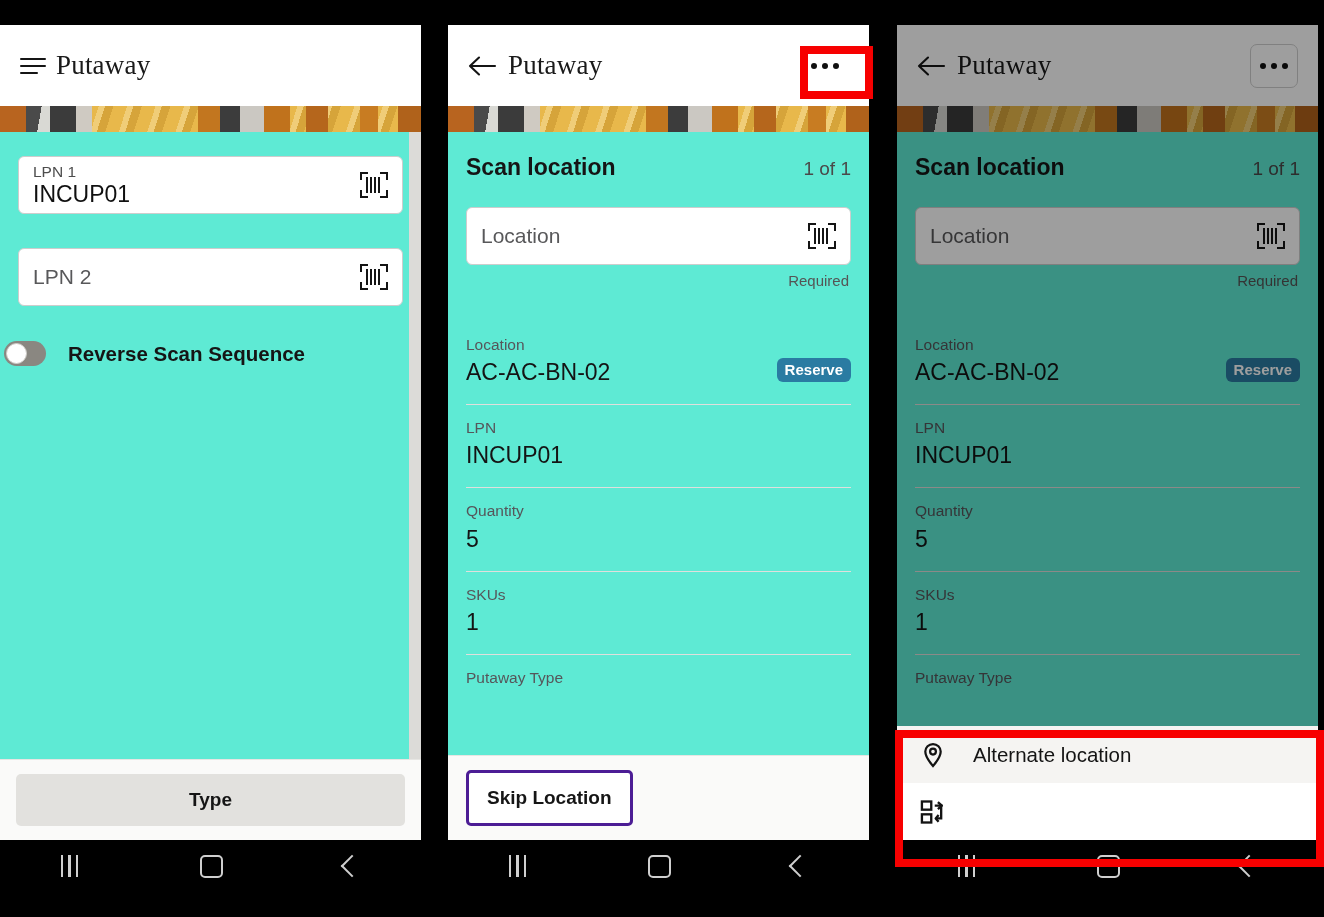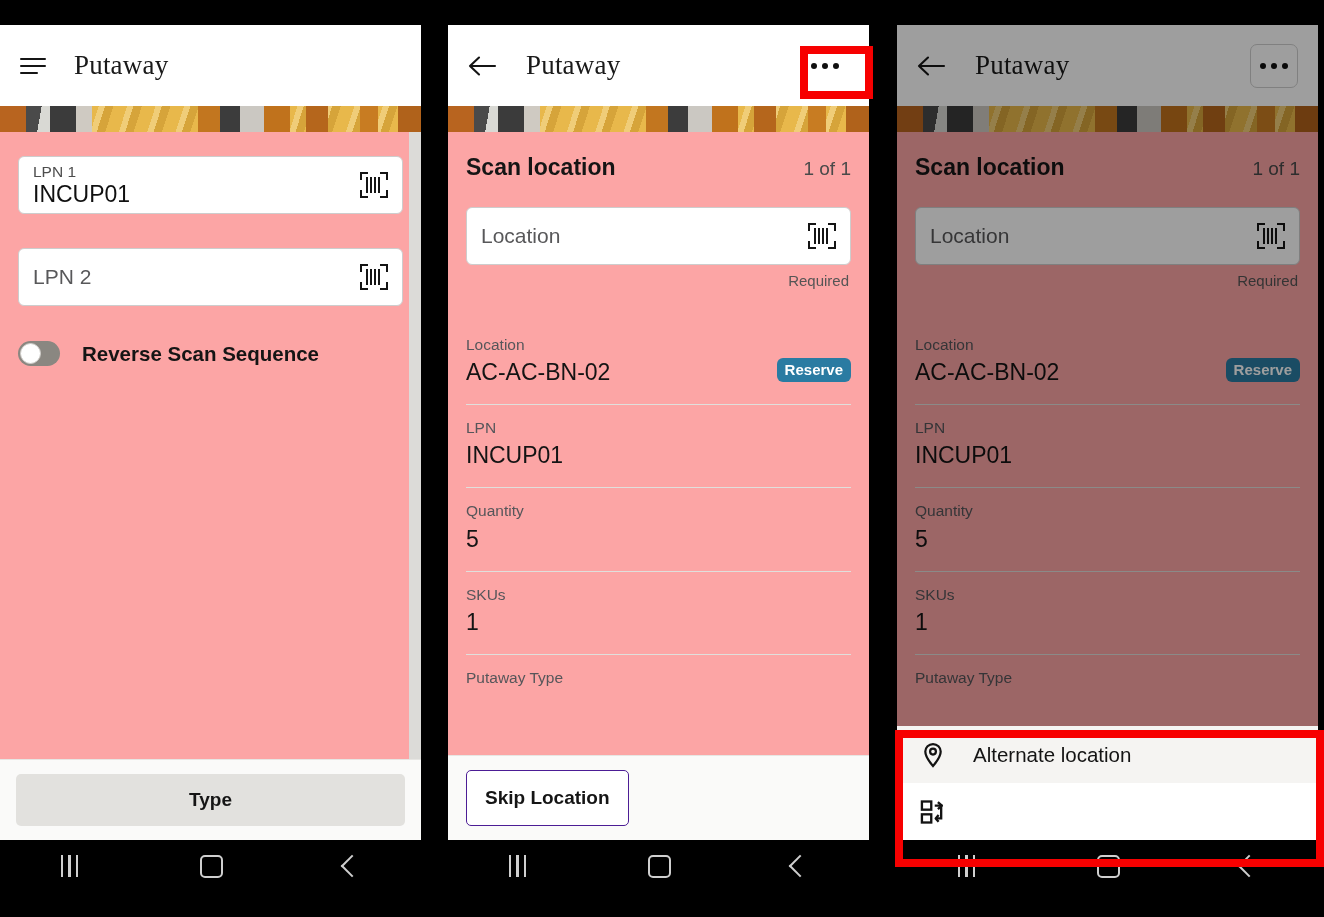--- a/index.html
+++ b/index.html
@@ -19,21 +19,21 @@
 
   .screen { position: relative; width: 100%; height: 815px; background: #f4f3f1; overflow: hidden; }
 
   
   .appbar {
     position: relative; height: 81px; background: #ffffff;
     display: flex; align-items: center; padding: 0 20px;
   }
   .appbar .title {
     font-family: "Liberation Serif", serif;
-    font-size: 27px; color: #1a1a1a; letter-spacing: .2px; margin-left: 28px;
+    font-size: 27px; color: #1a1a1a; letter-spacing: .2px; margin-left: 10px;
   }
   .ham { width: 26px; height: 20px; position: relative; flex: 0 0 auto; }
   .ham i { position: absolute; left: 0; height: 2.6px; background: #151515; border-radius: 1px; }
   .ham i:nth-child(1){ top:2px;  width: 26px; }
   .ham i:nth-child(2){ top:9px;  width: 26px; }
   .ham i:nth-child(3){ top:16px; width: 18px; }
   .backarrow { width: 30px; height: 24px; flex: 0 0 auto; }
   .spacer { flex: 1 1 auto; }
   .more-btn {
     width: 48px; height: 44px; border: 1px solid #cfcfcf; border-radius: 7px;
@@ -57,21 +57,21 @@
   .b4 { left: 76px;  width: 16px;  background: #cfcac2; }
   .b5 { left: 198px; width: 22px;  background: #c2761f; }
   .b6 { left: 220px; width: 20px;  background: #3c3c3c; }
   .b7 { left: 240px; width: 24px;  background: #cbc8c2; }
   .b8 { left: 264px; width: 26px;  background: #c0721c; }
   .b9 { left: 306px; width: 22px;  background: #b5661c; }
   .b10{ left: 360px; width: 18px;  background: #c87c22; }
   .b11{ left: 398px; width: 23px;  background: #b0621b; }
 
   
-  .body { position: relative; background: #fca5a5; }
+  .body { position: relative; background: #5eead4; }
 
   .scrollbar { position: absolute; right: 0; top: 0; width: 12px; background: #dcdbd8; }
 
   
   .field-wrap { padding: 0 18px; }
   .field {
     position: relative; background: #ffffff; border: 1px solid #cdcdcd; border-radius: 6px;
     height: 58px; display: flex; align-items: center; padding: 0 14px;
   }
   .field .labels { display: flex; flex-direction: column; justify-content: center; flex: 1 1 auto; }
@@ -84,21 +84,21 @@
   .bc { width: 28px; height: 26px; position: relative; flex: 0 0 auto; }
   .bc .cn { position: absolute; width: 8px; height: 8px; border: 2.4px solid #141414; }
   .bc .tl { top:0; left:0; border-right:0; border-bottom:0; }
   .bc .tr { top:0; right:0; border-left:0; border-bottom:0; }
   .bc .bl { bottom:0; left:0; border-right:0; border-top:0; }
   .bc .br { bottom:0; right:0; border-left:0; border-top:0; }
   .bc .bars { position:absolute; top:5px; left:6px; width:16px; height:16px;
     background: repeating-linear-gradient(90deg,#141414 0 2px, transparent 2px 4px); }
 
   
-  .toggle-row { display: flex; align-items: center; padding: 0 18px; gap: 22px; }
+  .toggle-row { display: flex; align-items: center; padding: 0 4px; gap: 22px; }
   .switch { width: 42px; height: 25px; border-radius: 13px; background: #8a8781; position: relative; flex:0 0 auto; }
   .switch .knob { position:absolute; top:2px; left:2px; width:21px; height:21px; border-radius:50%;
     background:#fff; border:1px solid #cfcdc9; }
   .toggle-label { font-size: 20.5px; font-weight: bold; color: #151515; }
 
   
   .sec-head { display:flex; align-items:baseline; justify-content:space-between; padding: 0 18px; gap: 36px; }
   .sec-title { font-size: 23px; font-weight: bold; color: #151515; }
   .sec-count { font-size: 19px; color: #4a4a4a; }
 
@@ -109,21 +109,21 @@
   .dlab { font-size: 15.5px; color: #56565a; line-height: 1.3; }
   .dval { font-size: 23px; color: #141414; line-height: 1.35; margin-top: 2px; }
   .badge { position: absolute; right: 0; top: 36px; background: #2a7ba2; color: #fff;
     font-size: 15px; font-weight: bold; border-radius: 6px; padding: 3px 8px 4px 8px; }
 
   
   .bottombar { position:absolute; left:0; bottom:0; width: 100%; background: #fafaf9;
      border-top: 1px solid #e7e6e3; padding: 14px 16px; }
   .btn-next { width: 100%; height: 52px; background: #e2e1de; border: 0; border-radius: 5px;
      font-size: 19px; font-weight: bold; color: #151515; font-family: "Liberation Sans", sans-serif; }
-  .btn-skip { height: 56px; min-width: 143px; background: #fff; border: 1px solid #4c1d95; border-radius: 5px;
+  .btn-skip { height: 56px; min-width: 143px; background: #fff; border: 3px solid #4c1d95; border-radius: 5px;
      font-size: 19px; font-weight: bold; color: #151515; padding: 0 18px; font-family: "Liberation Sans", sans-serif; }
 
   
   .navbar { position: absolute; left: 0; bottom: 0; width: 100%; height: 52px; background: #000;
     display: flex; align-items: center; justify-content: space-around; }
   .nav-recent { display:flex; gap:5px; }
   .nav-recent i { display:block; width:2.5px; height:22px; background:#cfcfcf; }
   .nav-home { width: 23px; height: 23px; border: 2.5px solid #cfcfcf; border-radius: 5px; }
   .nav-back { width: 16px; height: 16px; border-left: 2.6px solid #cfcfcf; border-bottom: 2.6px solid #cfcfcf;
     transform: rotate(45deg); }

